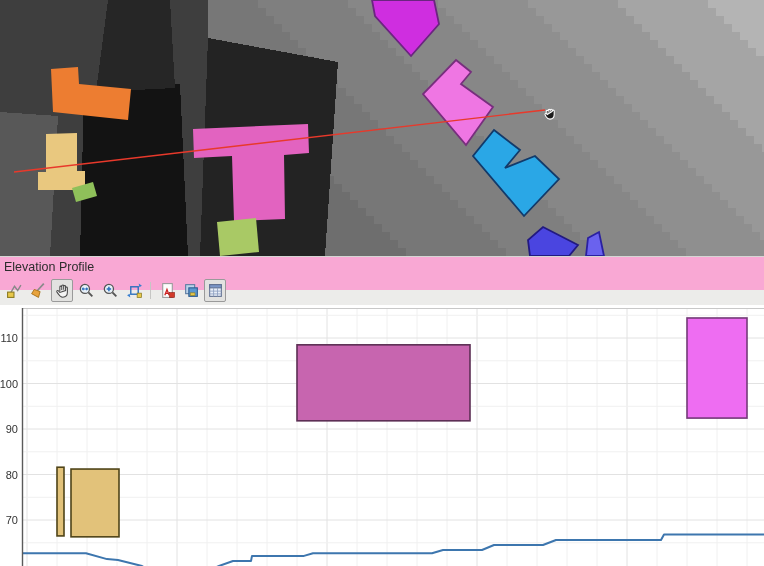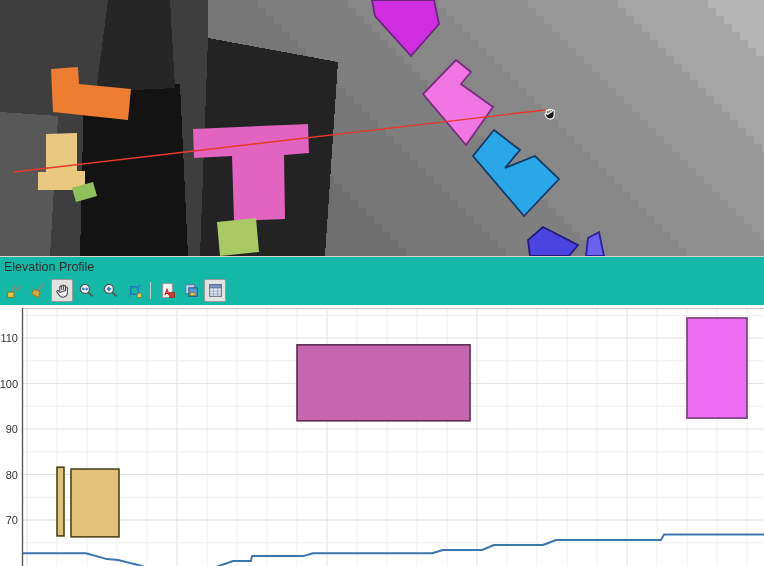--- a/index.html
+++ b/index.html
@@ -1,19 +1,19 @@
 <!DOCTYPE html>
 <html><head>
 <meta charset="utf-8">
 <style>
   html,body{margin:0;padding:0;background:#ececea;font-family:"Liberation Sans",sans-serif;}
   #app{position:relative;width:764px;height:566px;overflow:hidden;background:#ececea;}
   #map-wrap{position:absolute;left:0;top:0;width:764px;height:256px;}
   #map-wrap svg{display:block;}
-  #panel{position:absolute;left:0;top:256px;width:764px;height:49px;background:#14b8a6;border-top:1px solid #d6d6d4;box-sizing:border-box;}
+  #panel{position:absolute;left:0;top:256px;width:764px;height:34px;background:#f9a8d4;border-top:1px solid #d6d6d4;box-sizing:border-box;}
   #panel-title{position:absolute;left:4px;top:3px;font-size:12.5px;color:#2d2d2d;}
   #toolbar{position:absolute;left:2px;top:20px;height:26px;display:flex;align-items:center;}
   .tbtn{width:22px;height:23px;margin:0 1px;border:1px solid transparent;border-radius:2px;
         display:flex;align-items:center;justify-content:center;background:transparent;padding:0;}
   .tbtn.pressed{border:1px solid #9a9a9a;background:#e2e2e0;}
   .tbtn svg{display:block;}
   .tsep{width:1px;height:17px;background:#c6c6c4;margin:0 4px;}
   #chart-wrap{position:absolute;left:0;top:305px;width:624px;height:261px;background:#1d4ed8;}
   #chart-wrap svg{display:block;}
   .ylab{font-size:11px;fill:#333;}

